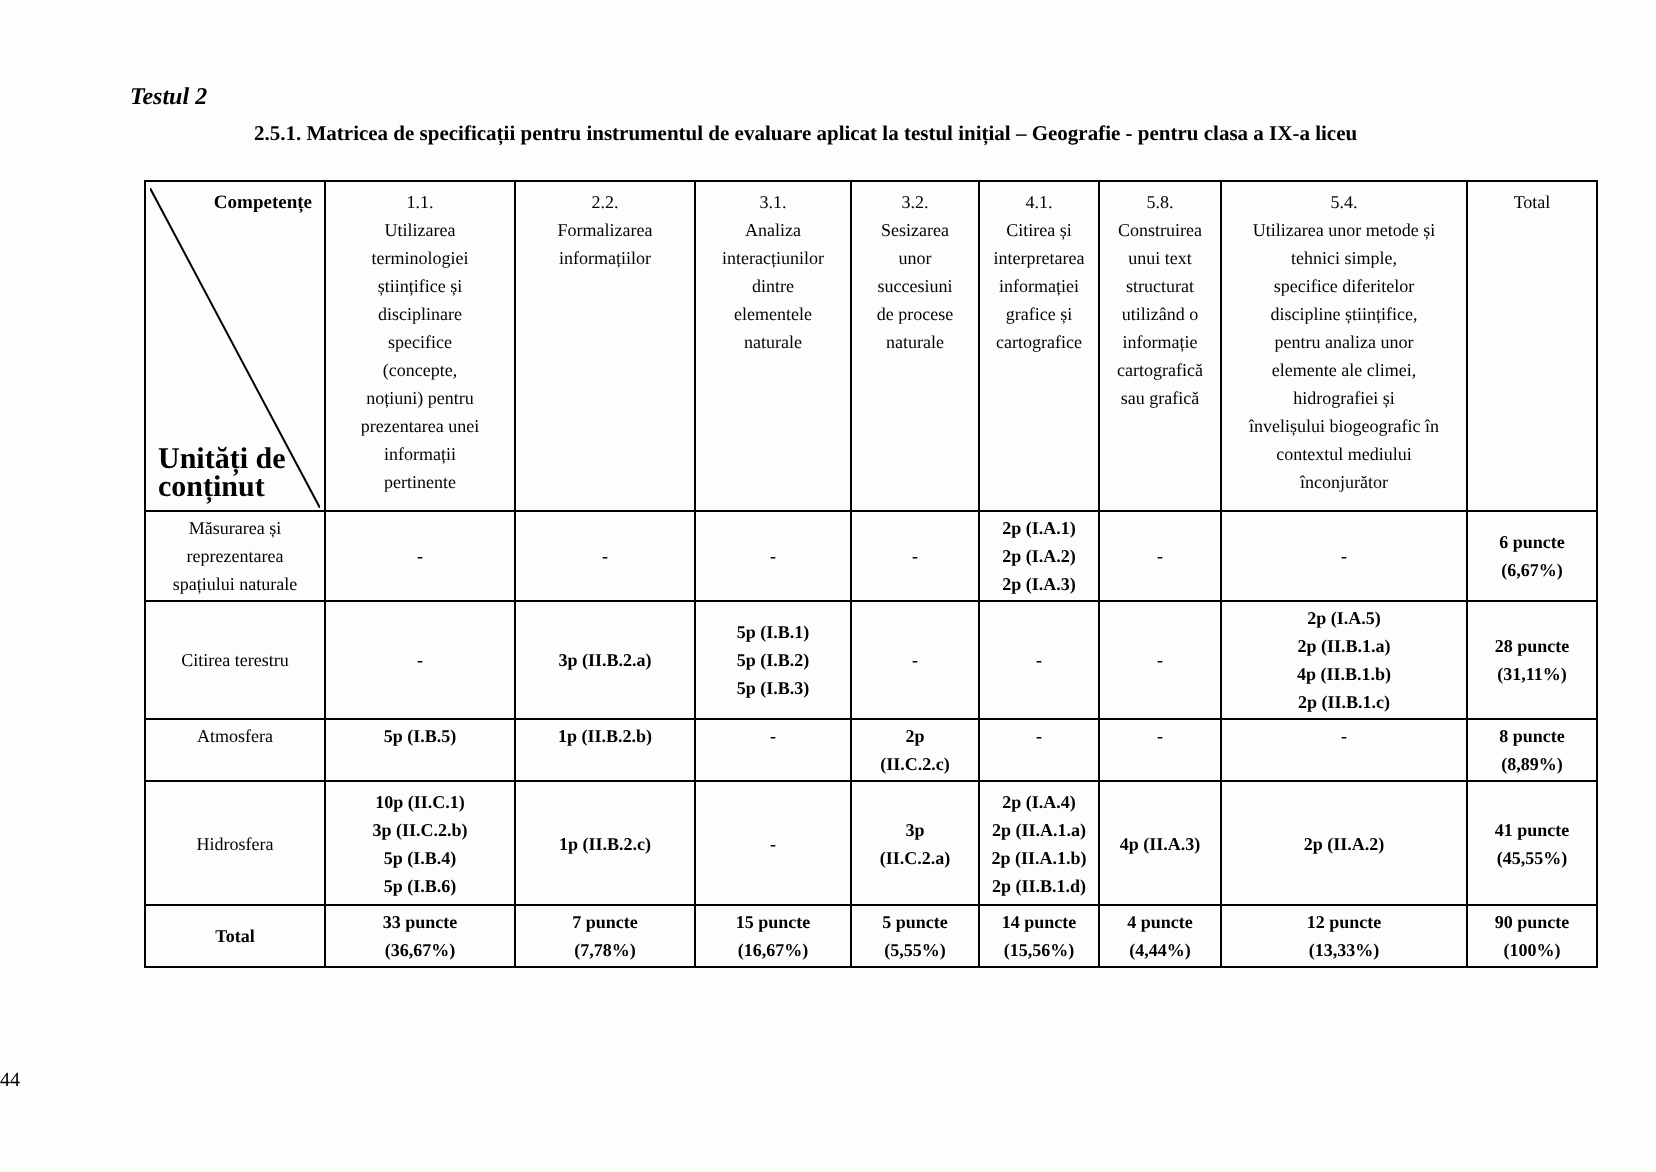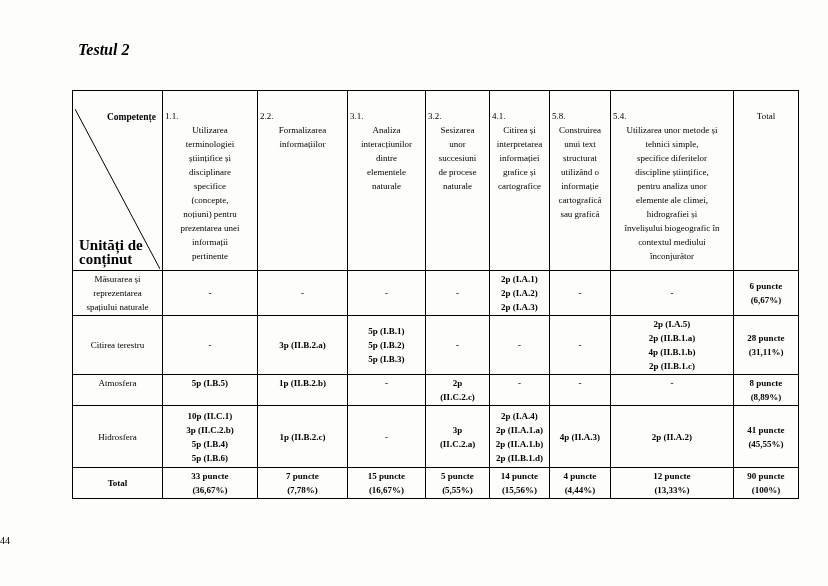--- a/index.html
+++ b/index.html
@@ -9,22 +9,22 @@
     font-family: "Liberation Serif", serif;
     color: #000;
   }
   .page {
     position: relative;
     width: 828px; height: 586px;
     background: #fdfdfc;
     overflow: hidden;
   }
   .test-label {
-    position: absolute; left: 78px; top: 41px;
-    font-size: 16px; font-weight: bold; font-style: italic; text-align: right;
+    position: absolute; left: 65px; top: 41px;
+    font-size: 12px; font-weight: bold; font-style: italic; text-align: right;
   }
   .heading {
     position: absolute; left: 127px; top: 62px; right: 40px;
     font-size: 10.5px; font-weight: bold;
     white-space: pre-line;
   }
   table.matrix {
     position: absolute; left: 72px; top: 90px;
     width: 726px;
     border-collapse: collapse;
@@ -33,22 +33,22 @@
     color: #000;
   }
   table.matrix th, table.matrix td {
     border: 1px solid #000;
     padding: 1px 2px;
     text-align: center;
     vertical-align: middle;
     overflow: hidden;
   }
   
-  tr.header-row th { vertical-align: top; font-weight: normal; padding-top: 18px; }
-  .head-code { text-align: left; }
+  tr.header-row th { vertical-align: top; font-weight: normal; padding-top: 3px; }
+  .head-code { text-align: center; }
   .head-label { text-align: center; white-space: pre-line; }
   th.total-head { font-weight: bold; }
   
   th.corner-cell { padding: 0; }
   .corner-wrap { position: relative; width: 100%; height: 160px; }
   .corner-wrap svg { position: absolute; left: 0; top: 0; width: 100%; height: 100%; }
   .corner-top {
     position: absolute; top: 1px; right: 4px;
     font-weight: bold; font-size: 9.5px;
   }
@@ -76,20 +76,21 @@
     position: absolute; left: 0; right: 0; top: 535px;
     font-size: 10px;
   }
 </style>
 </head>
 <body>
 
 <div class="page">
 
   <div class="test-label">Testul 2</div>
+  <div class="heading">2.5.1. Matricea de specificații pentru instrumentul de  evaluare aplicat la testul inițial – Geografie - pentru clasa a IX-a liceu</div>
 
   <table class="matrix">
     <colgroup>
       <col style="width:90px">
         <col style="width:95px">
         <col style="width:90px">
       <col style="width:78px">
         <col style="width:64px">
         <col style="width:60px">
       <col style="width:61px">

